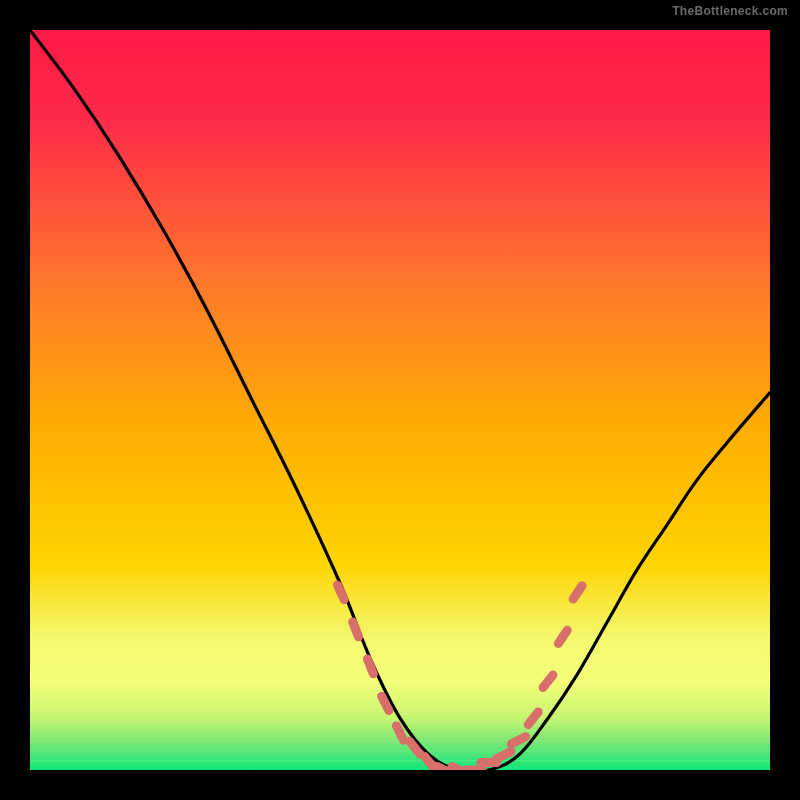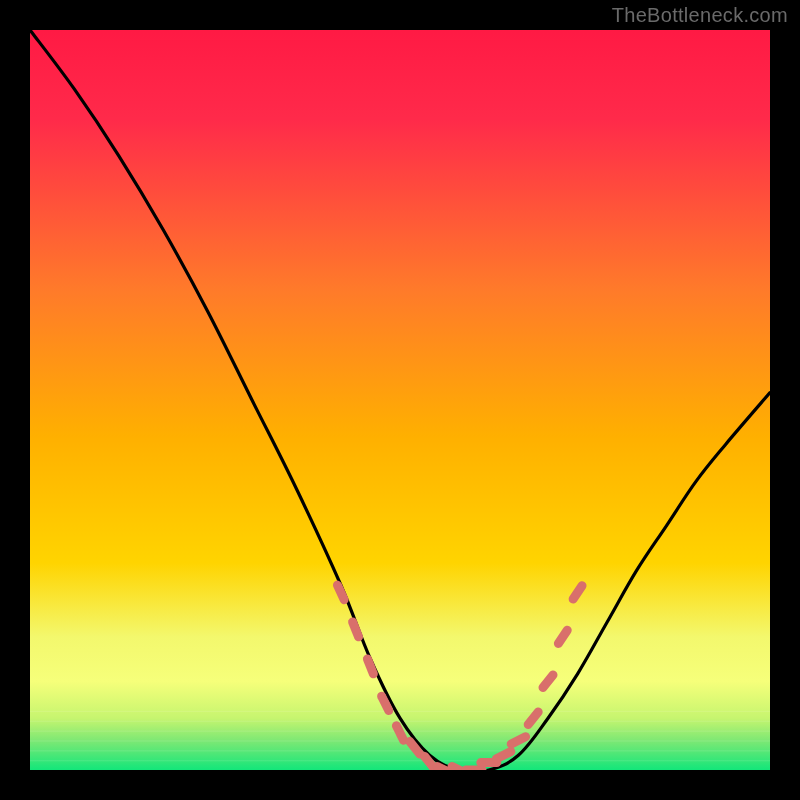--- a/index.html
+++ b/index.html
@@ -15,22 +15,22 @@
     position: relative;
     width: 800px;
     height: 800px;
     background: #000;
   }
   .watermark {
     position: absolute;
     top: 4px;
     right: 12px;
     color: #6a6a6a;
-    font-size: 20px;
-    font-weight: 400;
+    font-size: 12px;
+    font-weight: 700;
     letter-spacing: 0.3px;
     z-index: 20;
     user-select: none;
   }
   svg {
     display: block;
   }
 </style>
 </head>
 <body>

